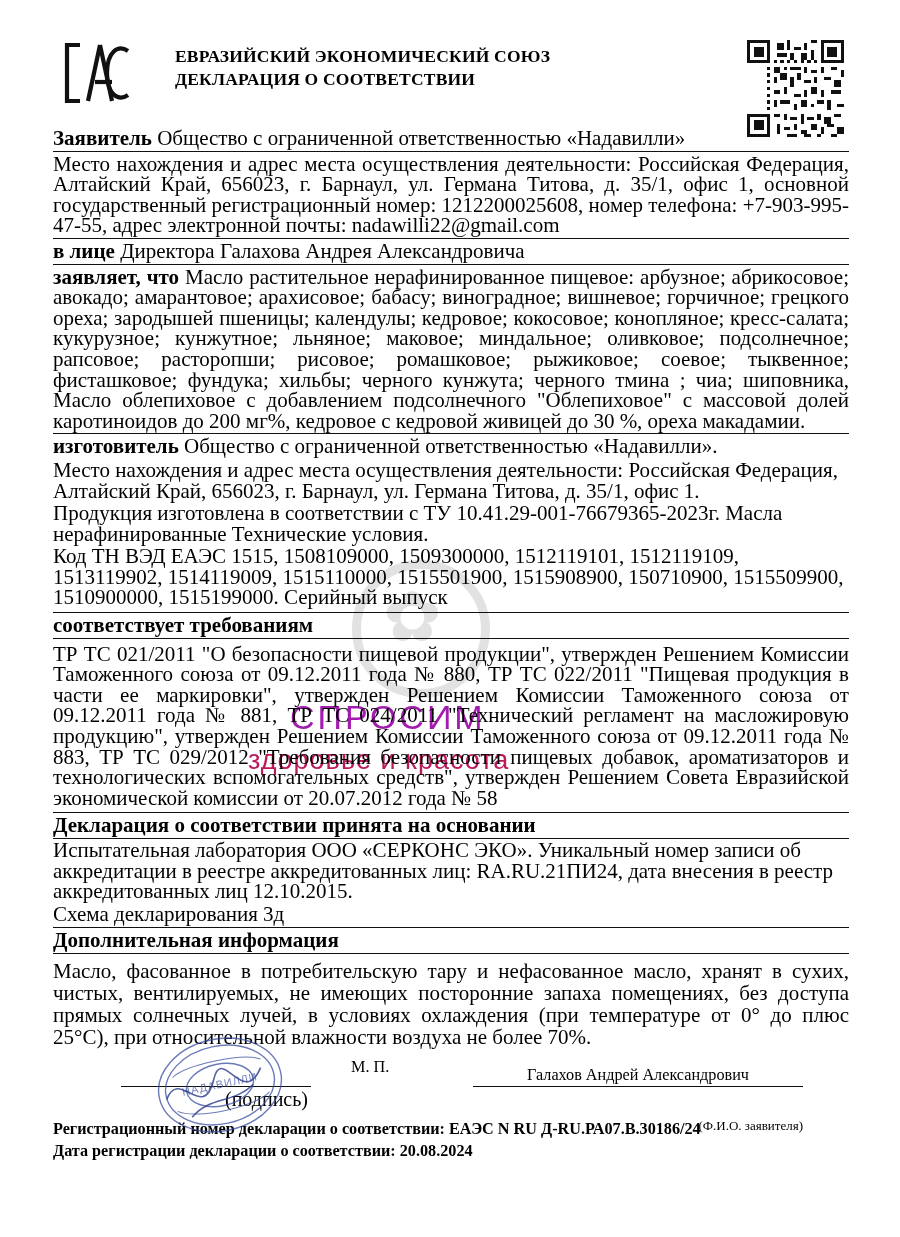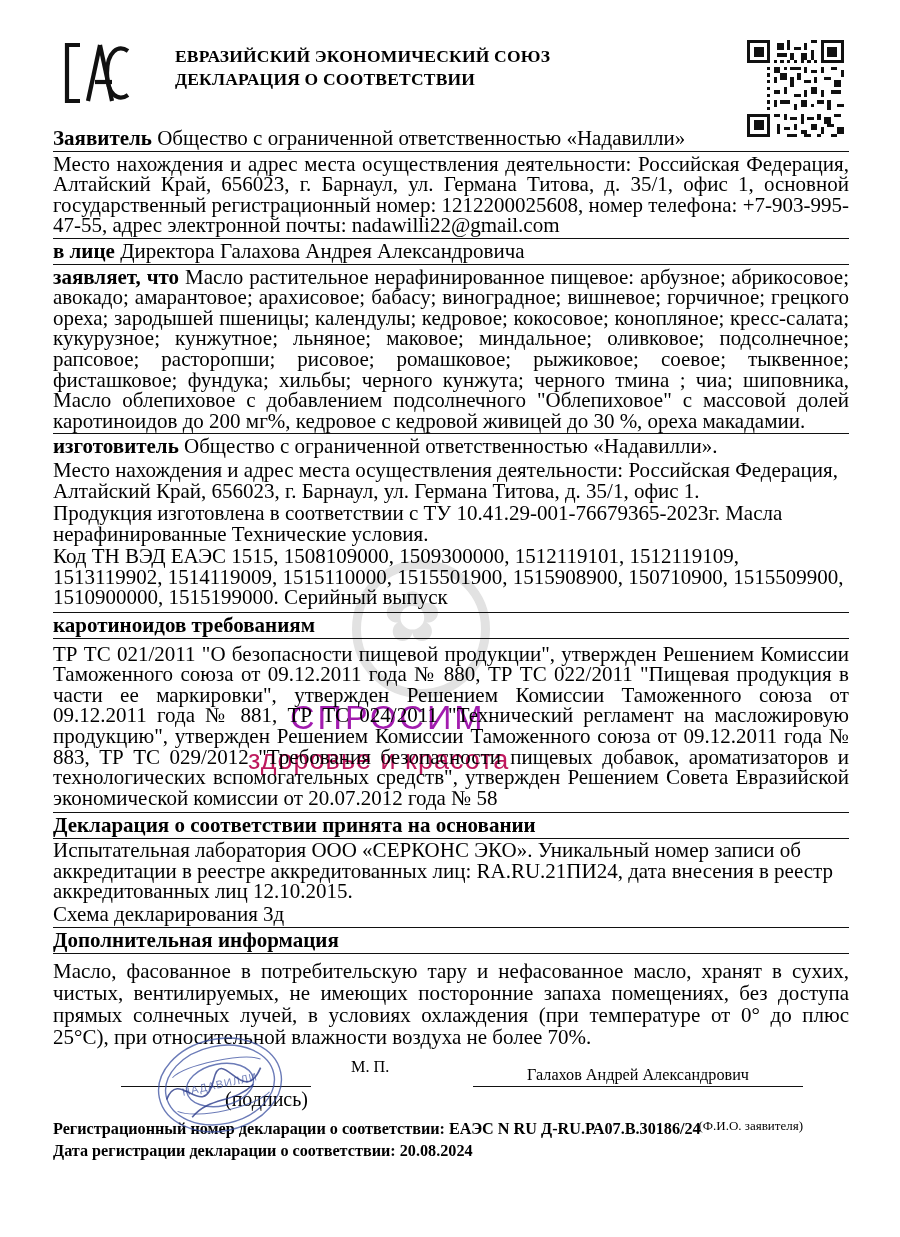--- a/index.html
+++ b/index.html
@@ -378,21 +378,21 @@
 
       <div class="row">
         <span class="b">изготовитель</span>
         <span>Общество с ограниченной ответственностью «Надавилли».</span>
       </div>
 
       <div class="para">Место нахождения и адрес места осуществления деятельности: Российская Федерация, Алтайский Край, 656023, г. Барнаул, ул. Германа Титова, д. 35/1, офис 1.</div>
       <div class="para">Продукция изготовлена в соответствии с ТУ 10.41.29-001-76679365-2023г. Масла нерафинированные Технические условия.</div>
       <div class="para" style="padding-bottom:4px">Код ТН ВЭД ЕАЭС 1515, 1508109000, 1509300000, 1512119101, 1512119109, 1513119902, 1514119009, 1515110000, 1515501900, 1515908900, 150710900, 1515509900, 1510900000, 1515199000. Серийный выпуск</div>
 
-      <div class="sec-label rule-top rule-bot">каротиноидов требованиям</div>
+      <div class="sec-label rule-top rule-bot">соответствует требованиям</div>
 
       <div class="para just" style="padding-top:5px;padding-bottom:4px">ТР ТС 021/2011 "О безопасности пищевой продукции", утвержден Решением Комиссии Таможенного союза от 09.12.2011 года № 880, ТР ТС 022/2011 "Пищевая продукция в части ее маркировки", утвержден Решением Комиссии Таможенного союза от 09.12.2011 года № 881, ТР ТС 024/2011 "Технический регламент на масложировую продукцию", утвержден Решением Комиссии Таможенного союза от 09.12.2011 года № 883, ТР ТС 029/2012 "Требования безопасности пищевых добавок,  ароматизаторов и технологических вспомогательных средств", утвержден Решением Совета Евразийской экономической комиссии от 20.07.2012 года № 58</div>
 
       <div class="sec-label rule-top rule-bot">Декларация о соответствии принята на основании</div>
 
       <div class="para">Испытательная лаборатория ООО «СЕРКОНС ЭКО». Уникальный номер записи об аккредитации в реестре аккредитованных лиц: RA.RU.21ПИ24, дата внесения в реестр аккредитованных лиц 12.10.2015.</div>
       <div class="para" style="padding-bottom:3px">Схема декларирования 3д</div>
 
       <div class="sec-label rule-top rule-bot">Дополнительная информация</div>
 

